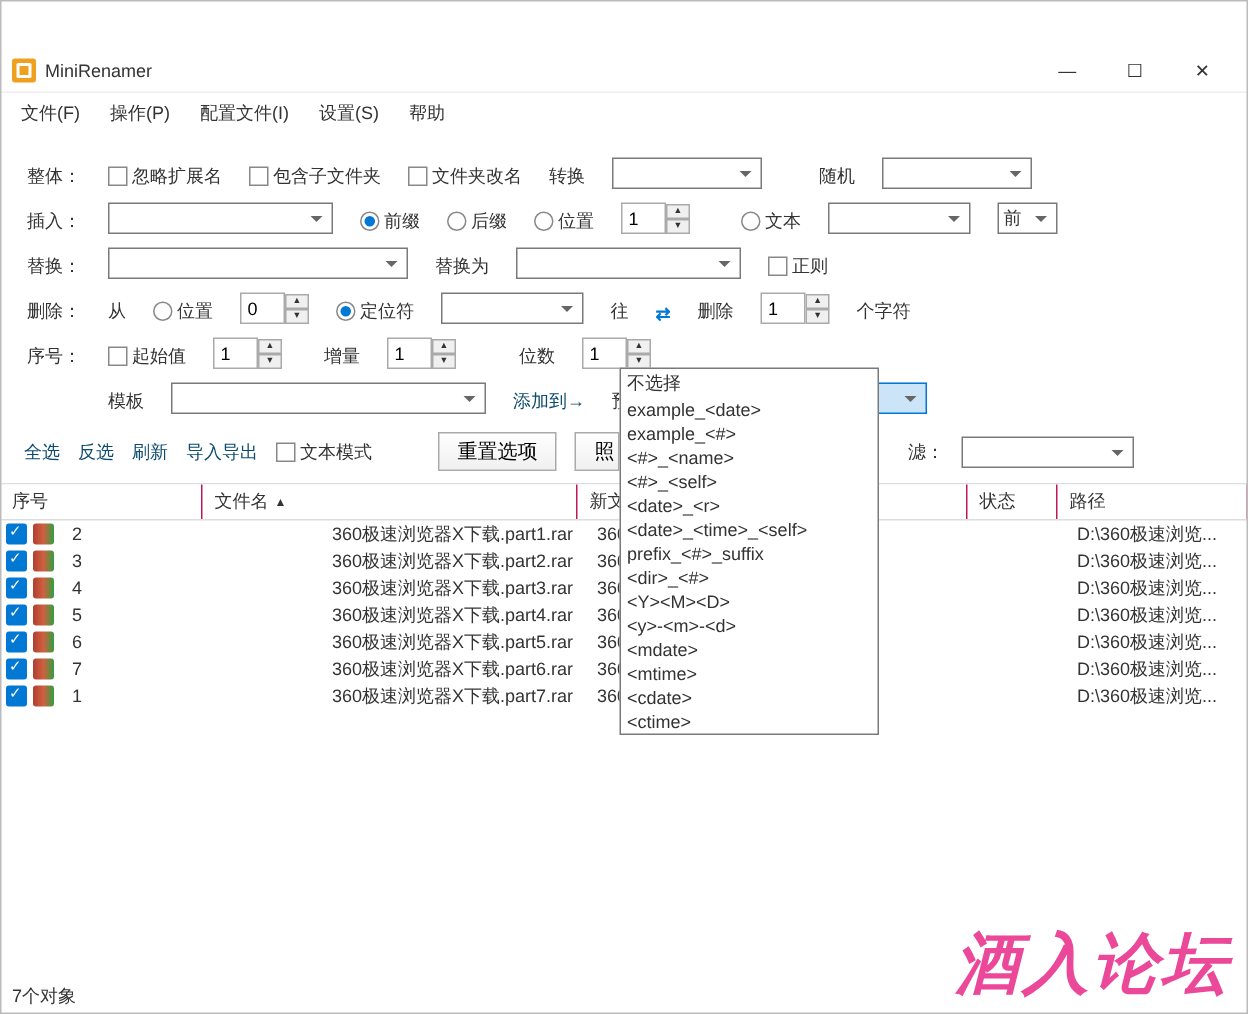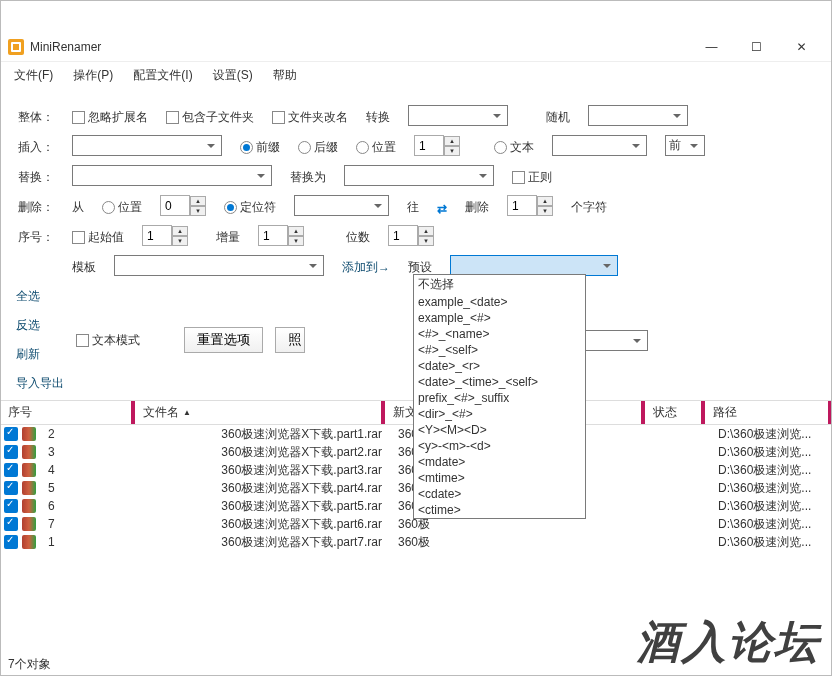--- a/index.html
+++ b/index.html
@@ -24,40 +24,40 @@
 .combo::after { content: ''; position: absolute; right: 6px; top: 8px; border: 4px solid transparent; border-top-color: #666; }
 .combo.highlight { background: #cce4f7; border-color: #0078d4; }
 .spinner { display: flex; align-items: center; }
 .spinner input { width: 30px; height: 21px; border: 1px solid #aaa; padding: 0 4px; font-size: 12px; text-align: left; }
 .spin-btns { display: flex; flex-direction: column; }
 .spin-btn { width: 16px; height: 10px; border: 1px solid #aaa; background: #f0f0f0; font-size: 7px; line-height: 7px; text-align: center; cursor: pointer; }
 .link { color: #0c4a6e; cursor: pointer; }
 .arrow-icon { color: #0078d4; font-weight: bold; }
 .toolbar { display: flex; align-items: center; padding: 4px 16px 8px; gap: 12px; }
 .btn { padding: 3px 12px; border: 1px solid #aaa; background: linear-gradient(#fff, #f0f0f0); cursor: pointer; }
-.tool-links { display: flex; gap: 12px; flex-direction: column; }
+.tool-links { display: flex; gap: 12px; }
 .table-container { border-top: 1px solid #ddd; }
 .table-header { display: flex; background: #fff; border-bottom: 1px solid #ddd; height: 24px; }
-.th { padding: 4px 8px; border-right: 4px solid #be185d; display: flex; align-items: center; font-size: 12px; }
+.th { padding: 4px 8px; border-right: 1px solid #be185d; display: flex; align-items: center; font-size: 12px; }
 .th.sortable::after { content: '▲'; font-size: 8px; margin-left: 4px; }
 .col-num { width: 135px; }
 .col-name { width: 250px; text-align: right; }
 .col-new { width: 260px; }
 .col-status { width: 60px; }
 .col-path { flex: 1; }
 .table-body { }
 .tr { display: flex; height: 18px; align-items: center; }
 .td { padding: 0 8px; overflow: hidden; white-space: nowrap; text-overflow: ellipsis; }
 .row-check { width: 14px; height: 14px; background: #0078d4; border-radius: 2px; margin-left: 4px; margin-right: 4px; flex-shrink: 0; position: relative; }
 .row-check::after { content: '✓'; color: #fff; font-size: 10px; position: absolute; left: 2px; top: -1px; }
 .file-icon { width: 14px; height: 14px; background: linear-gradient(90deg, #b04030, #d06040, #30a040); border-radius: 2px; margin-right: 4px; flex-shrink: 0; }
-.dropdown { position: absolute; left: 413px; top: 245px; width: 173px; background: #fff; border: 1px solid #7a7a7a; z-index: 100; margin-top: 29px; }
+.dropdown { position: absolute; left: 413px; top: 245px; width: 173px; background: #fff; border: 1px solid #7a7a7a; z-index: 100; }
 .dd-item { padding: 1px 4px; cursor: pointer; white-space: nowrap; overflow: hidden; }
 .statusbar { position: absolute; bottom: 0; left: 0; padding: 3px 8px; font-size: 12px; }
-.watermark { position: absolute; right: 12px; bottom: 4px; font-size: 44px; font-weight: bold; font-style: italic; color: #404040; letter-spacing: 2px; pointer-events: none; }
+.watermark { position: absolute; right: 12px; bottom: 4px; font-size: 44px; font-weight: bold; font-style: italic; color: #ec4899; letter-spacing: 2px; pointer-events: none; }
 .border-frame { border: 1px solid #bbb; margin: 0; position: absolute; inset: 0; pointer-events: none; }
 </style>
 </head>
 <body>
 
 <div class="border-frame"></div>
 
 <div class="titlebar">
   <div class="app-icon"></div>
   <div class="title-text">MiniRenamer</div>

